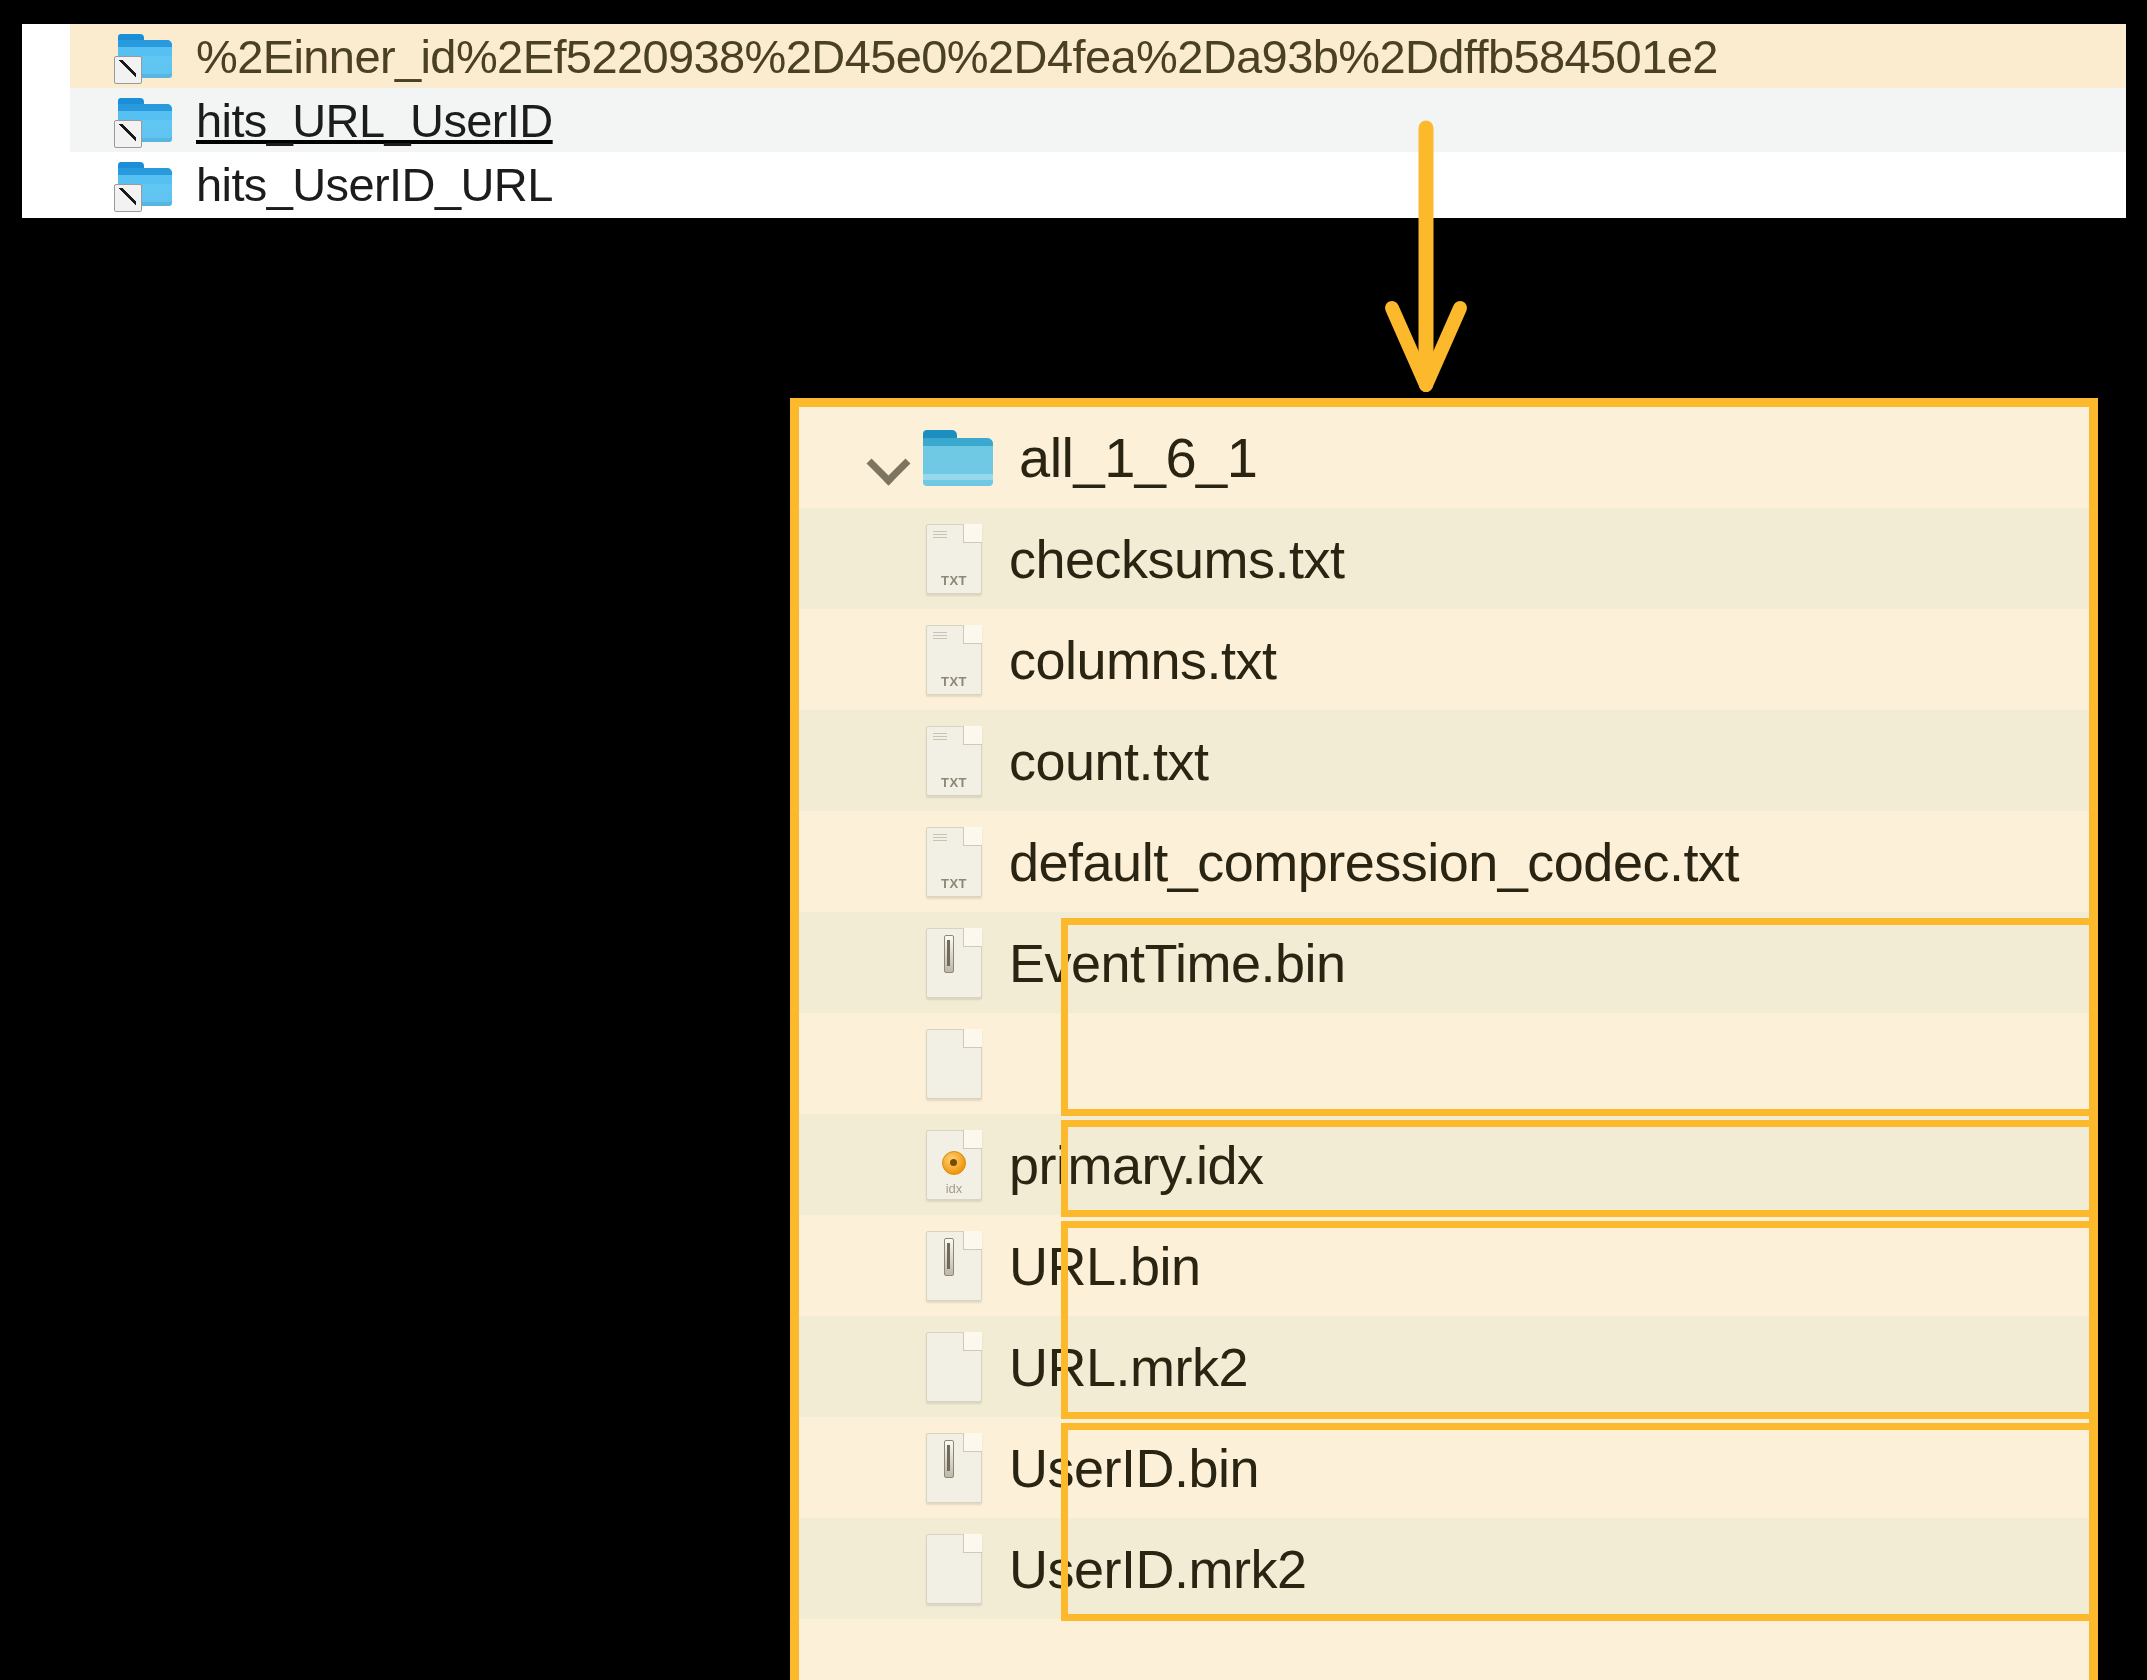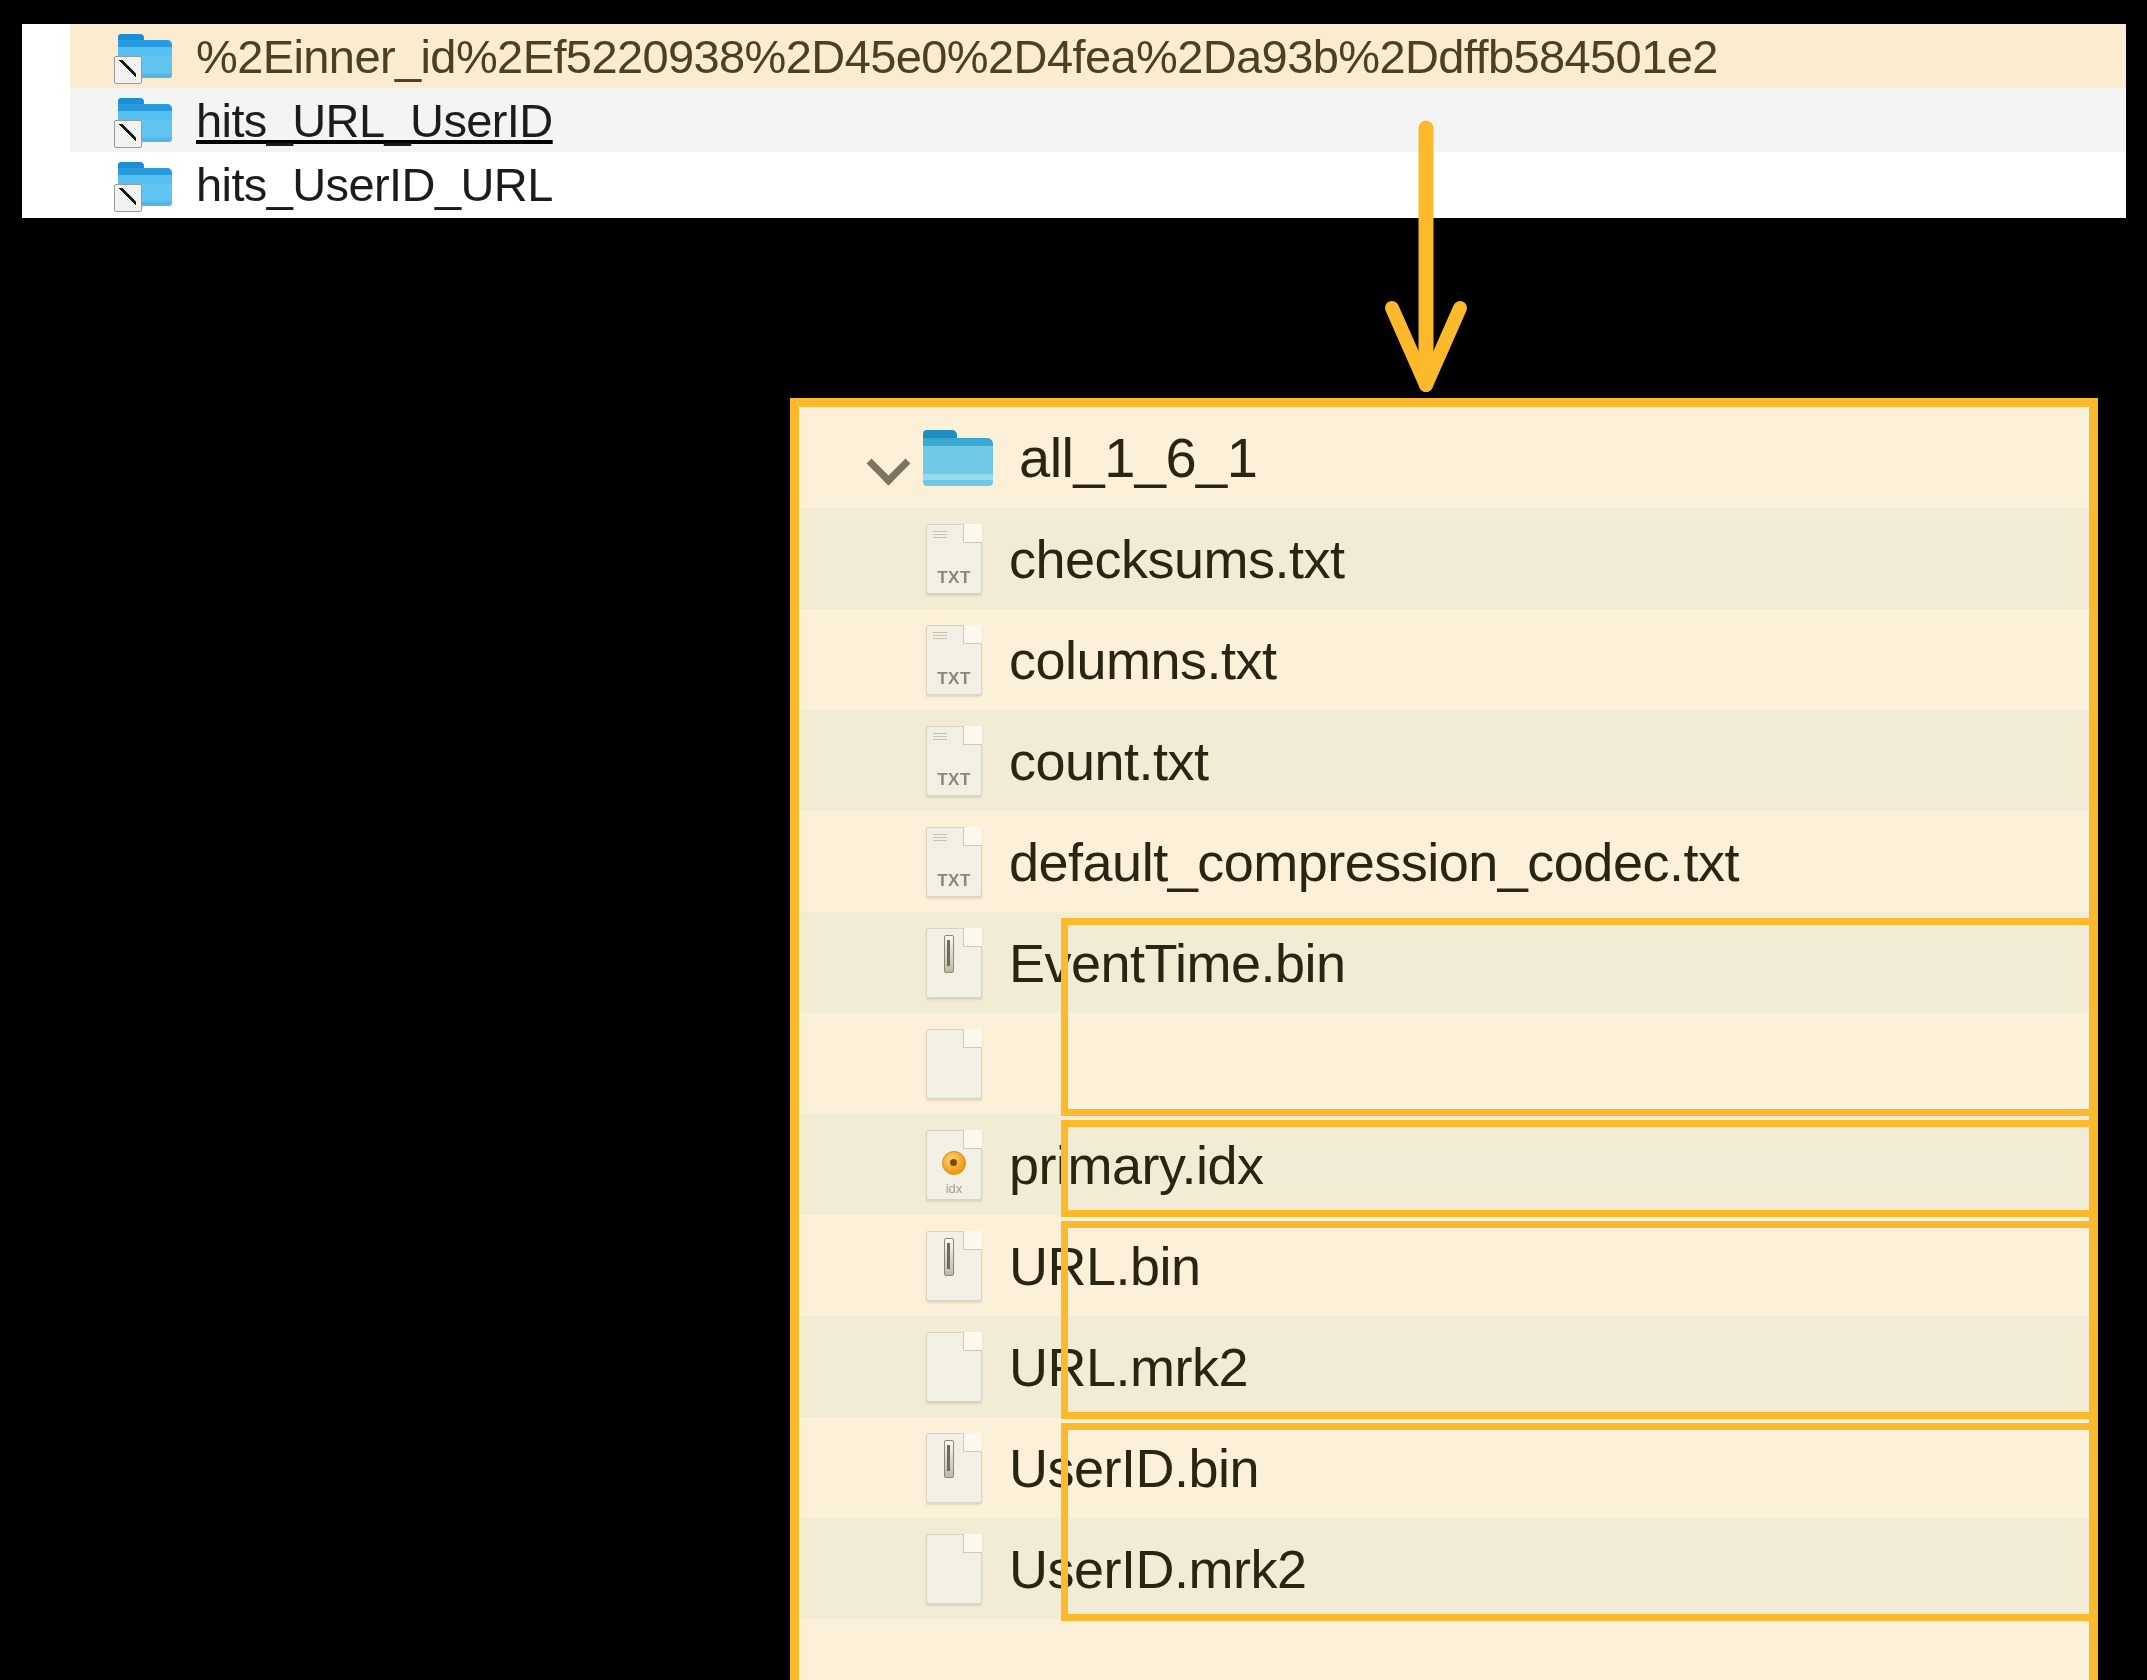--- a/index.html
+++ b/index.html
@@ -137,21 +137,21 @@
     border-radius:2px;
     box-shadow:0 2px 2px rgba(0,0,0,.10);
   }
   .doc .fold{
     position:absolute;right:-1px;top:-1px;width:18px;height:18px;
     background:#fdf8ee;
     border-left:1px solid #cfc9b6;border-bottom:1px solid #cfc9b6;
   }
   .doc .txt{
     position:absolute;left:0;right:0;bottom:5px;text-align:center;
-    font-size:17px;font-weight:bold;color:#8d8876;letter-spacing:.5px;
+    font-size:13px;font-weight:bold;color:#8d8876;letter-spacing:.5px;
     font-family:"Liberation Sans",sans-serif;
   }
   .doc .tick{
     position:absolute;left:6px;top:6px;width:14px;height:7px;
     background:repeating-linear-gradient(#c9c3b0 0 1px,transparent 1px 3px);
   }
   
   .doc.bin .pin{
     position:absolute;left:17px;top:6px;width:8px;height:36px;
     background:linear-gradient(#fbfaf6,#bdb8a7);

